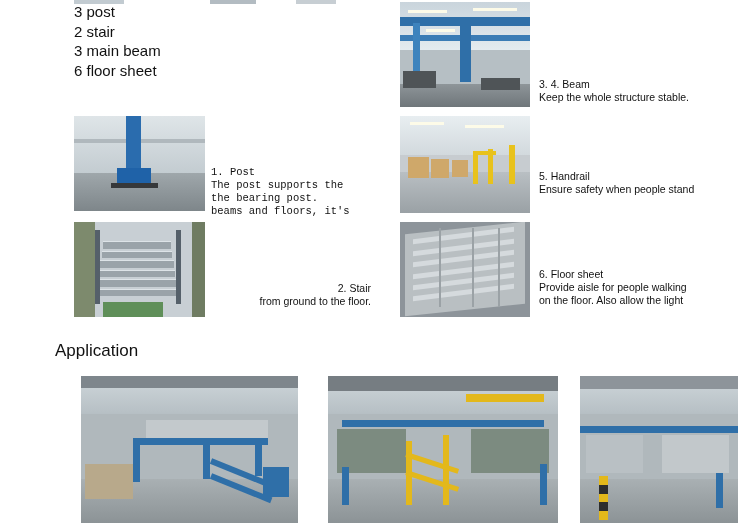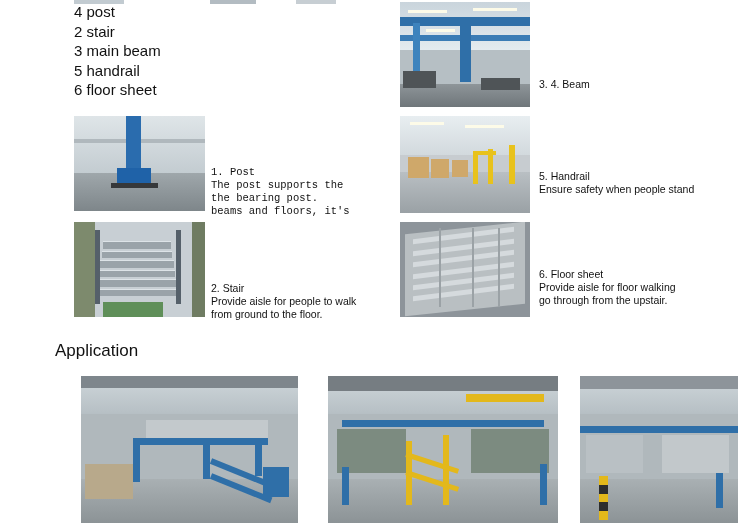--- a/index.html
+++ b/index.html
@@ -111,43 +111,43 @@
   .appphoto .lampline { position: absolute; height: 3px; background: #fcf9e4; }
 </style>
 </head>
 <body>
 
 <div class="topstrip" style="left:74px; width:50px; background:#c2cbd1;"></div>
 <div class="topstrip" style="left:210px; width:46px; background:#b3bcc2;"></div>
 <div class="topstrip" style="left:296px; width:40px; background:#c7ced3;"></div>
 
 <div class="legend">
-  <div>4 post</div>
+  <div>3 post</div>
   <div>2 stair</div>
   <div>3 main beam</div>
-  <div>5 handrail</div>
   <div>6 floor sheet</div>
 </div>
 
 <div class="photo" id="pic-beam" style="left:400px; top:2px; width:130px; height:105px; position:absolute;">
   <div class="sky"></div>
   <div class="mid"></div>
   <div class="floor"></div>
   <div class="bb1"></div>
   <div class="bb2"></div>
   <div class="post1"></div>
   <div class="post2"></div>
   <div class="lamp" style="left:6%; top:8%; width:30%;"></div>
   <div class="lamp" style="left:56%; top:6%; width:34%;"></div>
   <div class="lamp" style="left:20%; top:26%; width:22%;"></div>
   <div class="dark" style="left:2%; width:26%;"></div>
   <div class="dark" style="left:62%; width:30%; bottom:16%; height:12%;"></div>
 </div>
 <div class="cap" style="left:539px; top:78px; width:180px;">
   <span class="t">3. 4. Beam</span>
+  <span class="t">Keep the whole structure stable.</span>
 </div>
 
 <div class="photo" id="pic-post" style="left:74px; top:116px; width:131px; height:95px; position:absolute;">
   <div class="sky"></div>
   <div class="floor"></div>
   <div class="rail"></div>
   <div class="bluecol"></div>
   <div class="bluebox"></div>
   <div class="plate"></div>
 </div>
@@ -183,42 +183,41 @@
   <div class="step" style="left:22%; top:20%; width:52%; height:7%;"></div>
   <div class="step" style="left:21%; top:30%; width:54%; height:7%;"></div>
   <div class="step" style="left:20%; top:40%; width:56%; height:7%;"></div>
   <div class="step" style="left:19%; top:50%; width:58%; height:7%;"></div>
   <div class="step" style="left:18%; top:60%; width:60%; height:7%;"></div>
   <div class="step" style="left:17%; top:70%; width:62%; height:7%;"></div>
   <div class="railing" style="left:16%; top:8%; width:5px; height:78%;"></div>
   <div class="railing" style="left:78%; top:8%; width:5px; height:78%;"></div>
   <div class="green"></div>
 </div>
-<div class="cap" style="left:211px; top:282px; width:160px;">
+<div class="cap" style="left:211px; top:282px; width:160px;text-align:right;">
   <span class="t">2. Stair</span>
-  <span class="t">Provide aisle for people to walk</span>
   <span class="t">from ground to the floor.</span>
 </div>
 
 <div class="photo" id="pic-sheet" style="left:400px; top:222px; width:130px; height:95px; position:absolute;">
   <div class="stackbg"></div>
   <div class="grate" style="left:10%; top:12%; width:78%; height:5%; transform:skewY(-7deg);"></div>
   <div class="grate" style="left:10%; top:24%; width:78%; height:5%; transform:skewY(-7deg);"></div>
   <div class="grate" style="left:10%; top:36%; width:78%; height:5%; transform:skewY(-7deg);"></div>
   <div class="grate" style="left:10%; top:48%; width:78%; height:5%; transform:skewY(-7deg);"></div>
   <div class="grate" style="left:10%; top:60%; width:78%; height:5%; transform:skewY(-7deg);"></div>
   <div class="grate" style="left:10%; top:72%; width:78%; height:5%; transform:skewY(-7deg);"></div>
   <div class="lineS" style="left:30%; top:6%; width:2px; height:84%;"></div>
   <div class="lineS" style="left:55%; top:6%; width:2px; height:84%;"></div>
   <div class="lineS" style="left:75%; top:6%; width:2px; height:84%;"></div>
 </div>
 <div class="cap" style="left:539px; top:268px; width:195px;">
   <span class="t">6. Floor sheet</span>
-  <span class="t">Provide aisle for floor walking</span>
-  <span class="t">go through from the upstair.</span>
+  <span class="t">Provide aisle for people walking</span>
+  <span class="t">on the floor. Also allow the light</span>
 </div>
 
 <div class="apptitle">Application</div>
 
 <div class="photo appphoto" style="left:81px; top:376px; width:217px; height:147px; position:absolute;">
   <div class="ceiling"></div>
   <div class="midzone"></div>
   <div class="ground"></div>
   <div class="lampline" style="left:8%; top:6%; width:24%;"></div>
   <div class="lampline" style="left:46%; top:5%; width:26%;"></div>

